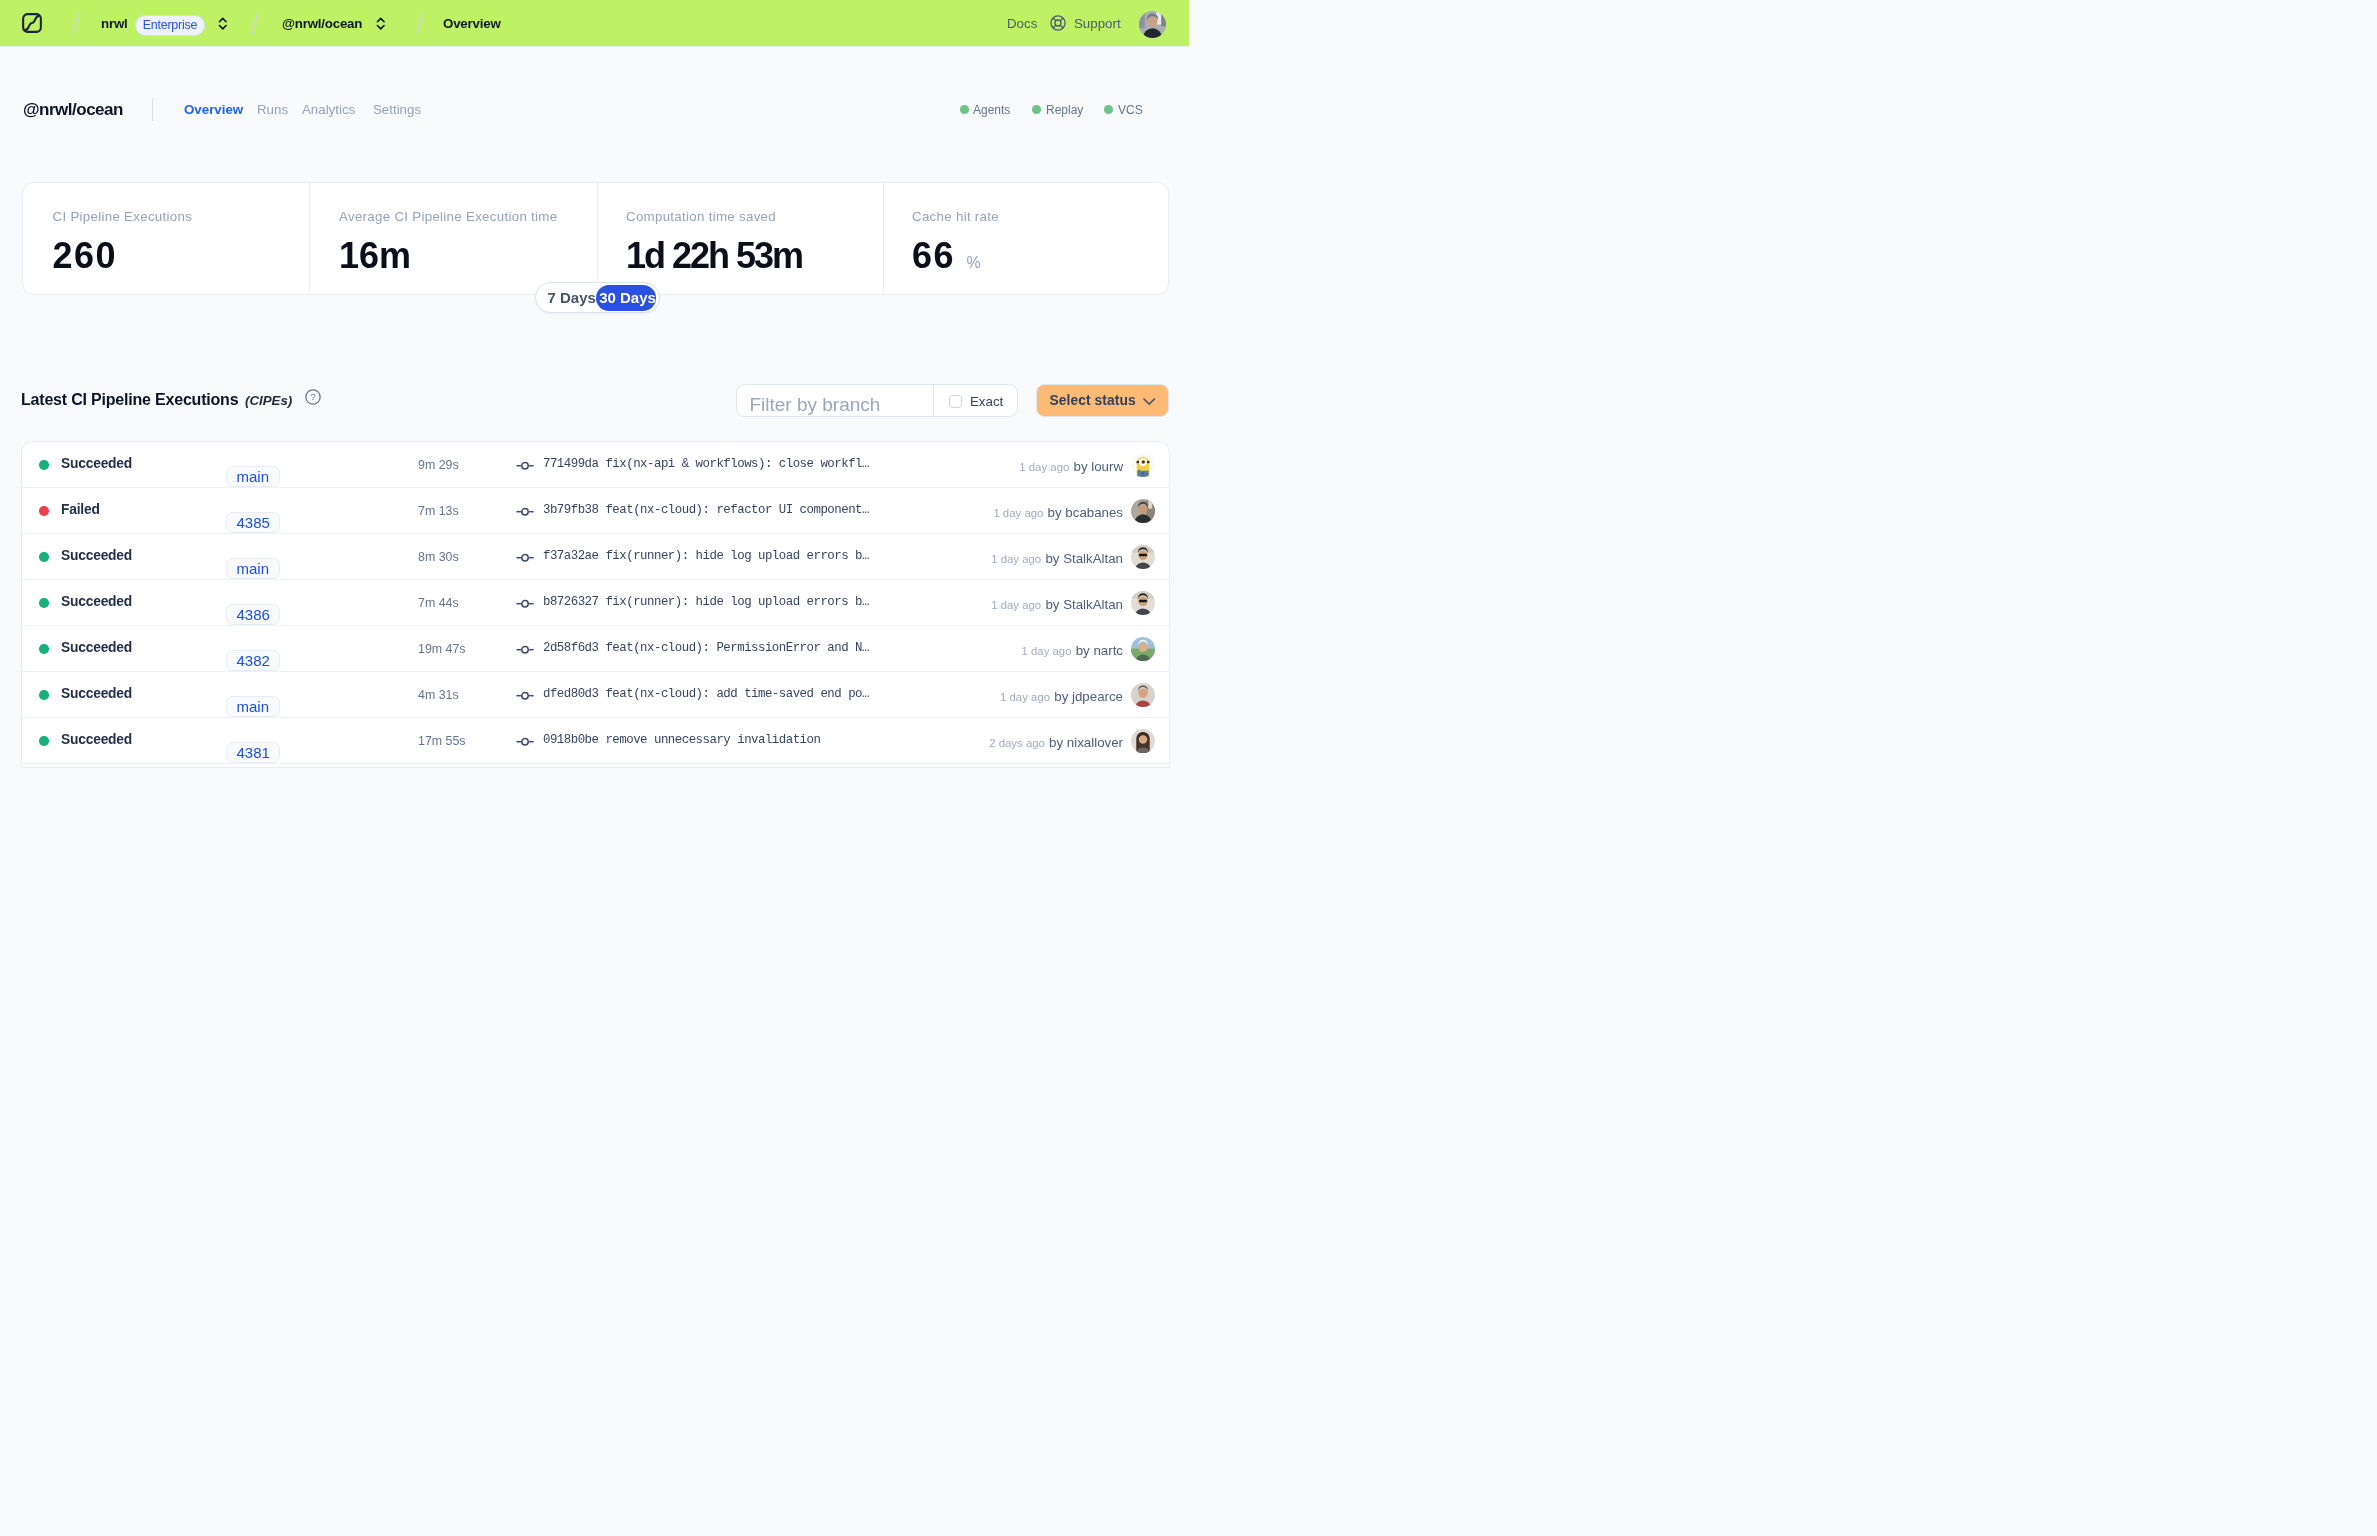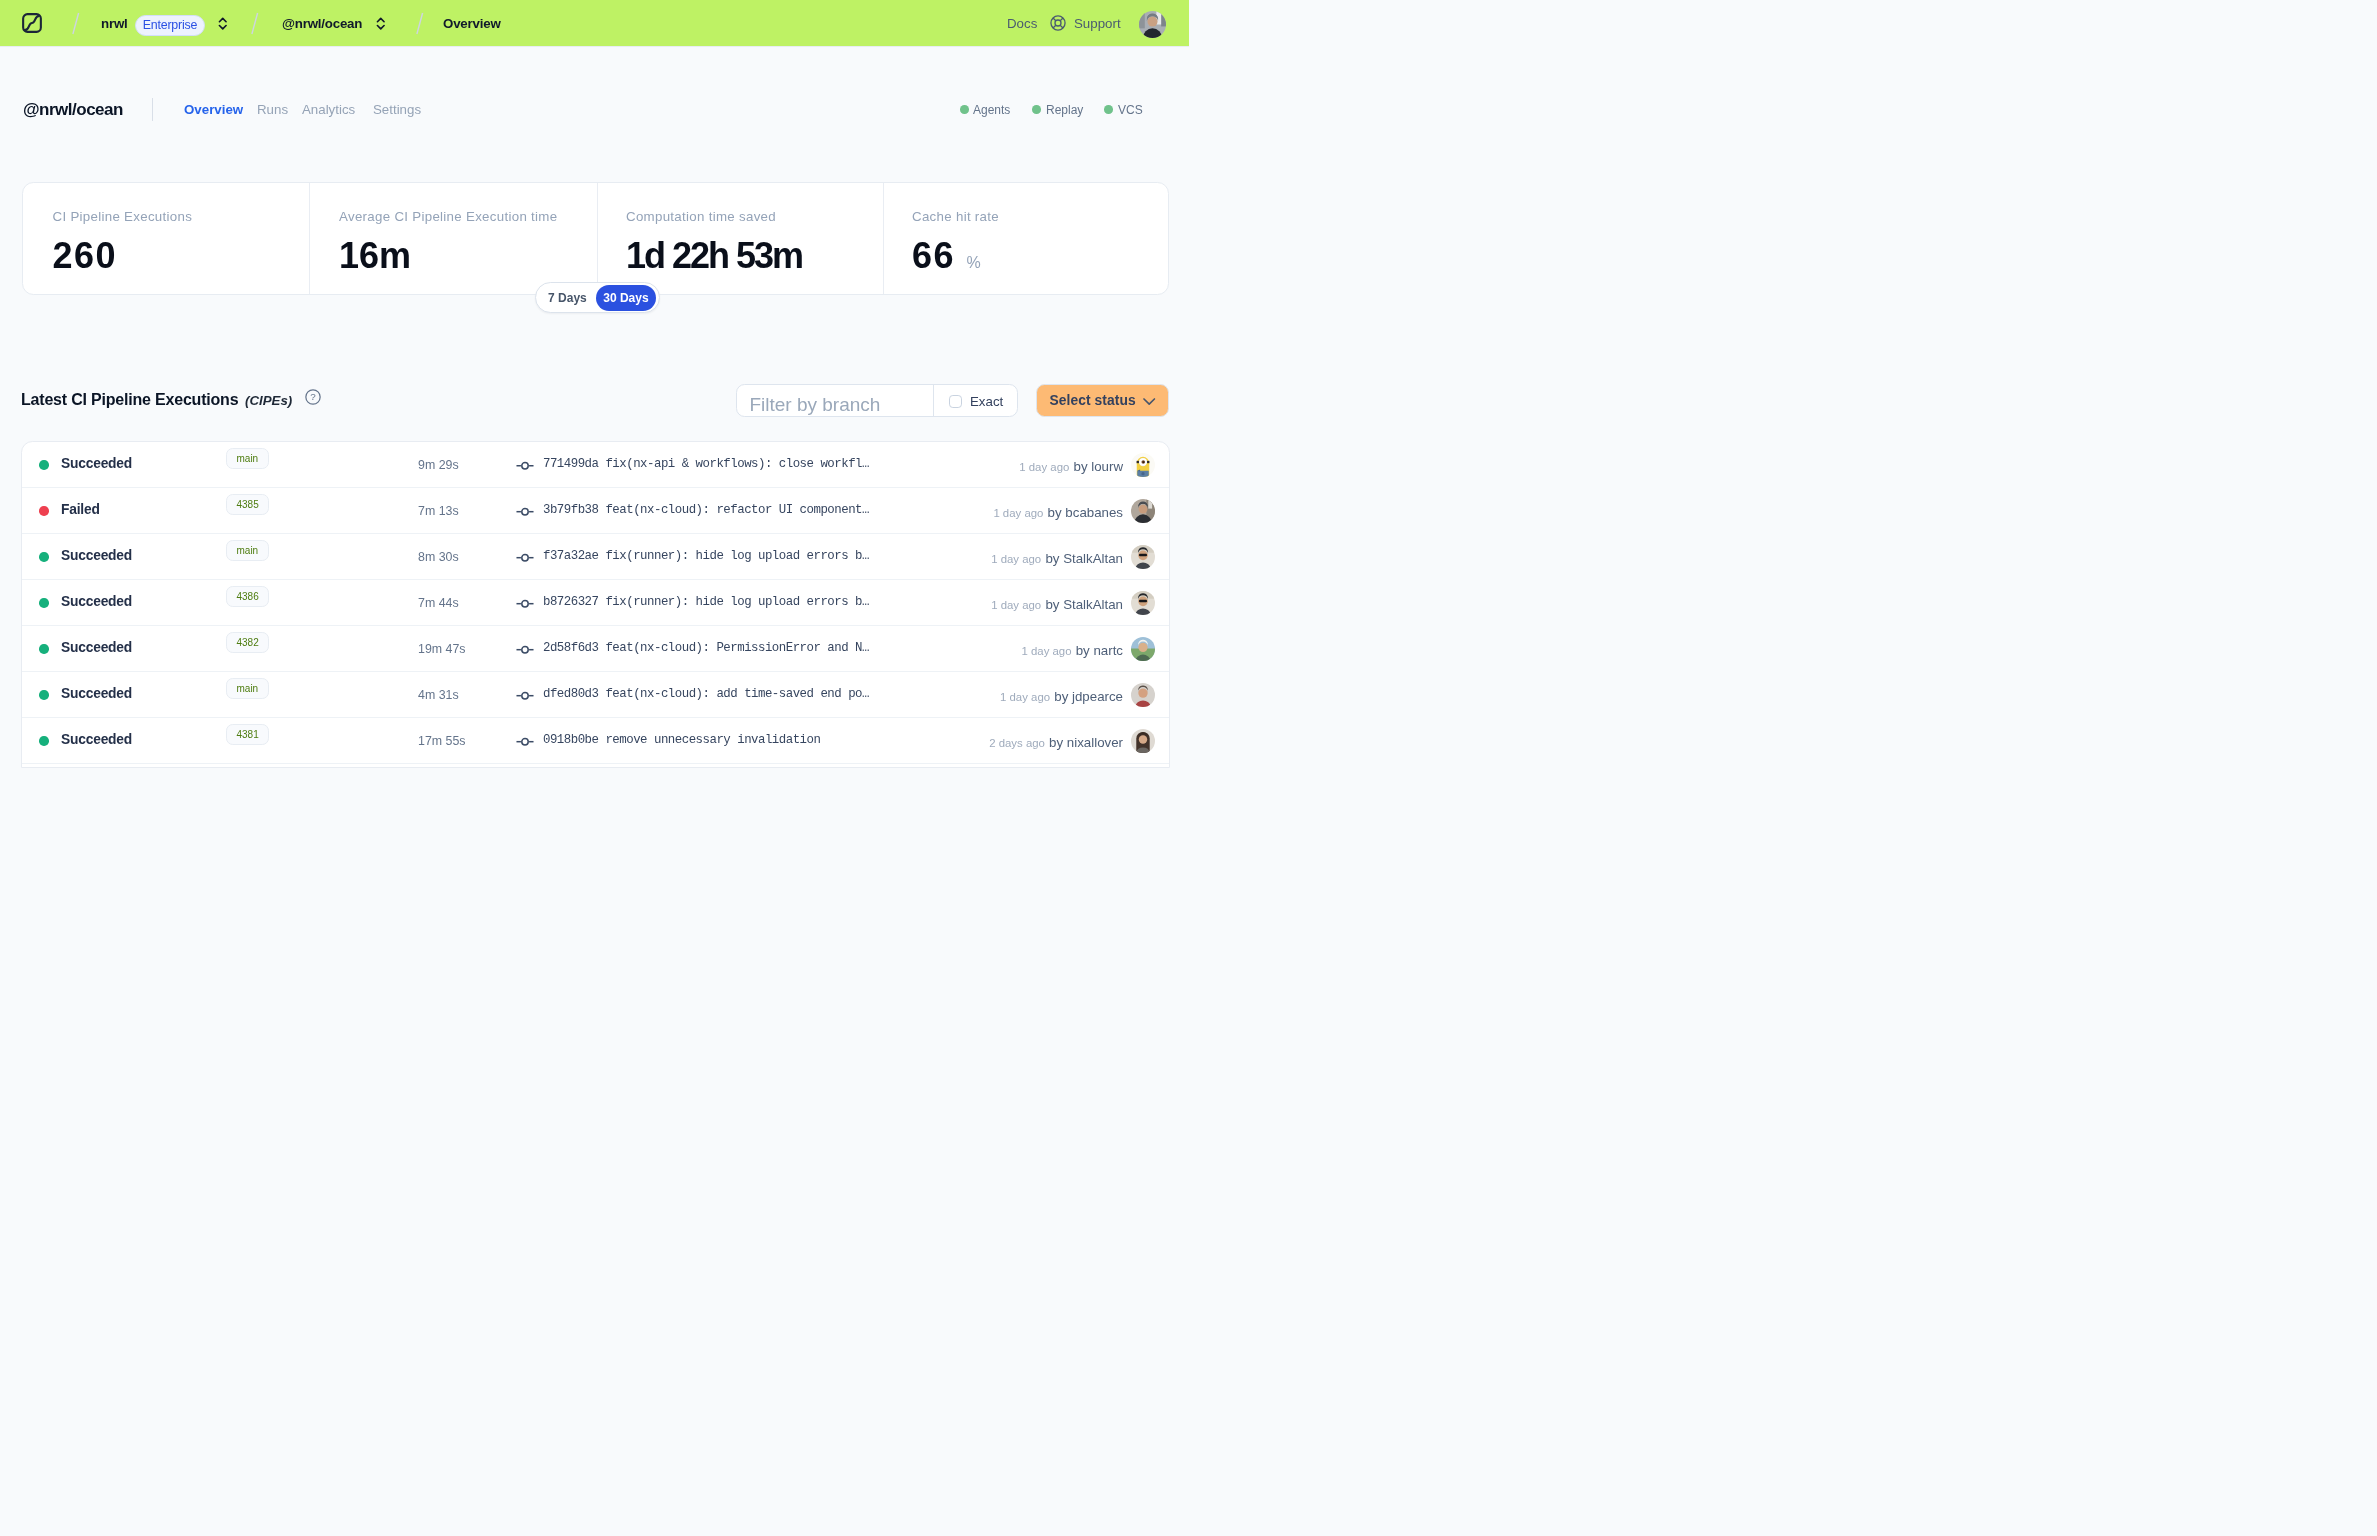--- a/index.html
+++ b/index.html
@@ -15,37 +15,37 @@
 .tab{font-size:13.3px;font-weight:500;color:#95a3b6}
 .tab.on{font-weight:bold;color:#2563eb}
 .sdot{position:absolute;width:8.6px;height:8.6px;border-radius:50%;background:#70c28b;top:105px}
 .slbl{position:absolute;top:103px;font-size:12px;font-weight:500;color:#64748b}
 .card{position:absolute;left:22px;top:182px;width:1147px;height:113px;background:#fff;border:1px solid #e7ecf2;border-radius:11.4px}
 .cdiv{position:absolute;top:0;width:1px;height:111px;background:#e9edf3}
 .clbl{position:absolute;top:26px;font-size:13.3px;font-weight:500;color:#94a3b8;letter-spacing:0.3px}
 .cnum{position:absolute;top:55px;font-size:36px;font-weight:bold;color:#0a0f1a;letter-spacing:0;line-height:36px}
 .pct{font-size:16px;font-weight:500;color:#94a3b8;letter-spacing:0}
 .pill{position:absolute;left:535px;top:282px;height:31px;border-radius:16px;background:#fff;border:1px solid #dce3ec;display:flex;align-items:center;padding:0 2.9px;box-shadow:0 1px 1.9px rgba(15,23,42,.05)}
-.pseg{width:57px;text-align:center;font-size:12px;font-weight:bold;color:#475569}
+.pseg{width:57px;text-align:right;font-size:15px;font-weight:bold;color:#475569}
 .pseg.on{width:60px;height:26px;line-height:26px;border-radius:13.3px;background:#2b51e0;color:#fff}
 .h2t{position:absolute;left:21px;top:391px;font-size:16px;font-weight:bold;color:#0b1526;letter-spacing:-0.2px}
 .cipes{position:absolute;left:245px;top:393px;font-size:13.3px;font-style:italic;font-weight:600;color:#1f2937}
 .fgrp{position:absolute;left:736px;top:384px;width:282px;height:33px;background:#fff;border:1px solid #dee5ee;border-radius:8.6px}
 .fdiv{position:absolute;left:196px;top:0;width:1px;height:31px;background:#dee5ee}
 .phold{position:absolute;left:12.4px;top:8.6px;font-size:19px;color:#9aa8ba}
 .cbox{position:absolute;left:212px;top:9.5px;width:13.3px;height:13.3px;border:1.3px solid #c9d3e0;border-radius:3.8px;background:#fff}
 .exact{position:absolute;left:233px;top:8.6px;font-size:13.3px;color:#33415e}
 .sel{position:absolute;left:1036px;top:384px;width:133px;height:33px;background:#fdba74;border:1px solid #dee5ee;border-radius:8.6px}
 .selt{position:absolute;left:12.4px;top:7.6px;font-size:13.8px;font-weight:bold;color:#33415e;letter-spacing:0.1px}
 .tbl{position:absolute;left:21px;top:441px;width:1149px;height:327px;background:#fff;border:1px solid #e8ecf2;border-radius:11.4px 11.4px 0 0;overflow:hidden}
 .row{position:relative;height:46px;border-bottom:1px solid #eef2f6}
 .dot{position:absolute;left:17px;top:18px;width:9.5px;height:9.5px;border-radius:50%}
 .g{background:#16b07c}.r{background:#ee4050}
 .st{position:absolute;left:39px;top:14.3px;font-size:13.8px;font-weight:bold;color:#243049;letter-spacing:-0.2px}
-.br{position:absolute;left:204px;top:6px;height:21px;padding:0 9.5px;border-radius:6.7px;border:1px solid #e8edf3;background:#f8fafd;font-size:10px;font-weight:500;color:#4d7c0f;line-height:19px}
+.br{position:absolute;left:204px;top:24px;height:21px;padding:0 9.5px;border-radius:6.7px;border:1px solid #e8edf3;background:#f8fafd;font-size:15px;font-weight:500;color:#1d4ed8;line-height:19px}
 .dur{position:absolute;left:396px;top:16px;font-size:12.4px;color:#64748b}
 .cic{position:absolute;left:494px;top:18px}
 .cmt{position:absolute;left:521px;top:15px;font-family:"Liberation Mono",monospace;font-size:12.4px;letter-spacing:-0.5px;color:#36455f;white-space:nowrap}
 .meta{position:absolute;right:46px;top:15px;white-space:nowrap;text-align:right}
 .ago{font-size:11.4px;color:#9fabbc}
 .auth{font-size:13.3px;color:#4e5f78}
 .av{position:absolute;right:14.3px;top:11.4px;width:24px;height:24px}
 </style>
 </head>
 <body>

